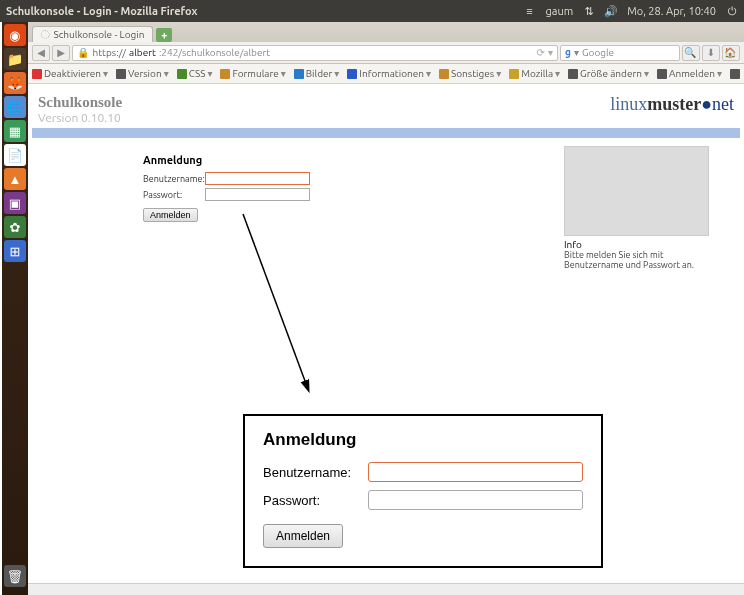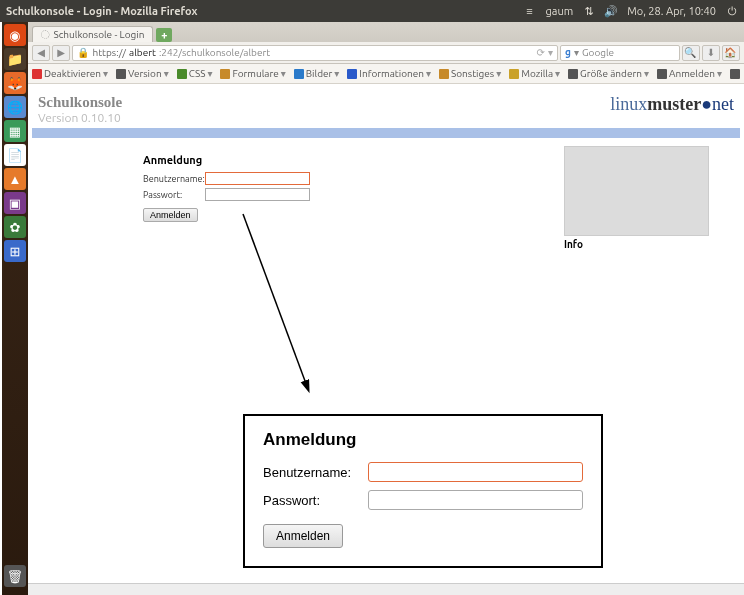--- a/index.html
+++ b/index.html
@@ -49,21 +49,21 @@
 .login-block { position: absolute; left: 115px; top: 70px; width: 200px; }
 .login-block h3 { font-size: 11px; font-weight: bold; margin-bottom: 6px; }
 .login-block .row { display: flex; align-items: center; margin-bottom: 3px; font-size: 9px; }
 .login-block .row label { width: 62px; text-align: left; color: #333; }
 .login-block .row input { width: 105px; height: 13px; border: 1px solid #e36a3a; background: #fff; }
 .login-block .row.pw input { border-color: #aaa; }
 .login-block button { margin-top: 4px; font-size: 9px; padding: 1px 6px; border: 1px solid #aaa; background: linear-gradient(#f5f5f5,#ddd); border-radius: 2px; }
 
 .info-block { position: absolute; right: 35px; top: 62px; width: 145px; }
 .info-img { width: 145px; height: 90px; background: #dcdcdc; border: 1px solid #ccc; }
-.info-title { font-size: 10px; font-weight: bold; margin-top: 3px; }
+.info-title { font-size: 10px; font-weight: normal; margin-top: 3px; }
 .info-text { font-size: 9px; color: #444; }
 
 
 .arrow-svg { position: absolute; left: 210px; top: 125px; }
 
 
 .zoom { position: absolute; left: 215px; top: 330px; width: 360px; border: 2px solid #000; background: #fff; padding: 14px 18px 18px 18px; }
 .zoom h2 { font-family: Arial, sans-serif; font-size: 17px; font-weight: bold; margin-bottom: 12px; }
 .zoom .zrow { display: flex; align-items: center; margin-bottom: 8px; }
 .zoom .zrow label { width: 105px; font-size: 13px; font-family: Arial, sans-serif; }
@@ -209,20 +209,21 @@
       <div class="row pw">
         <label>Passwort:</label>
         <input type="password" style="">
       </div>
       <button>Anmelden</button>
     </div>
 
     <div class="info-block">
       <div class="info-img"></div>
       <div class="info-title">Info</div>
+      <div class="info-text">Bitte melden Sie sich mit Benutzername und Passwort an.</div>
     </div>
 
     <svg class="arrow-svg" width="90" height="200">
       <defs>
           <marker id="ah" markerWidth="10" markerHeight="10" refX="6" refY="3" orient="auto">
             <path d="M0,0 L0,6 L9,3 z" fill="#000"></path>
           </marker>
         </defs>
       <line x1="5" y1="5" x2="70" y2="180" stroke="#000" stroke-width="1.5" marker-end="url(#ah)"></line>
     </svg>

